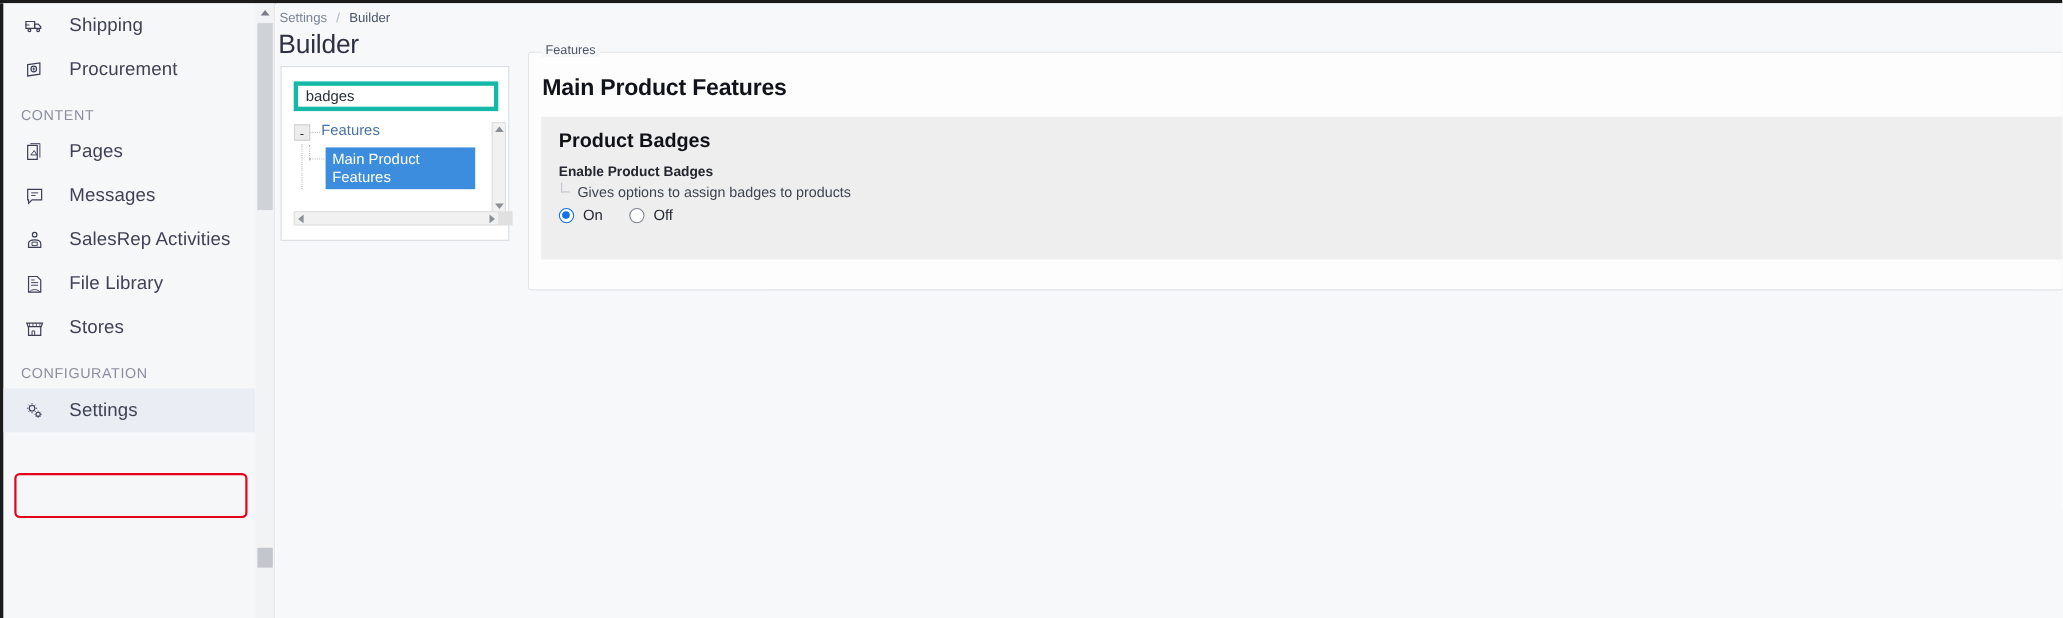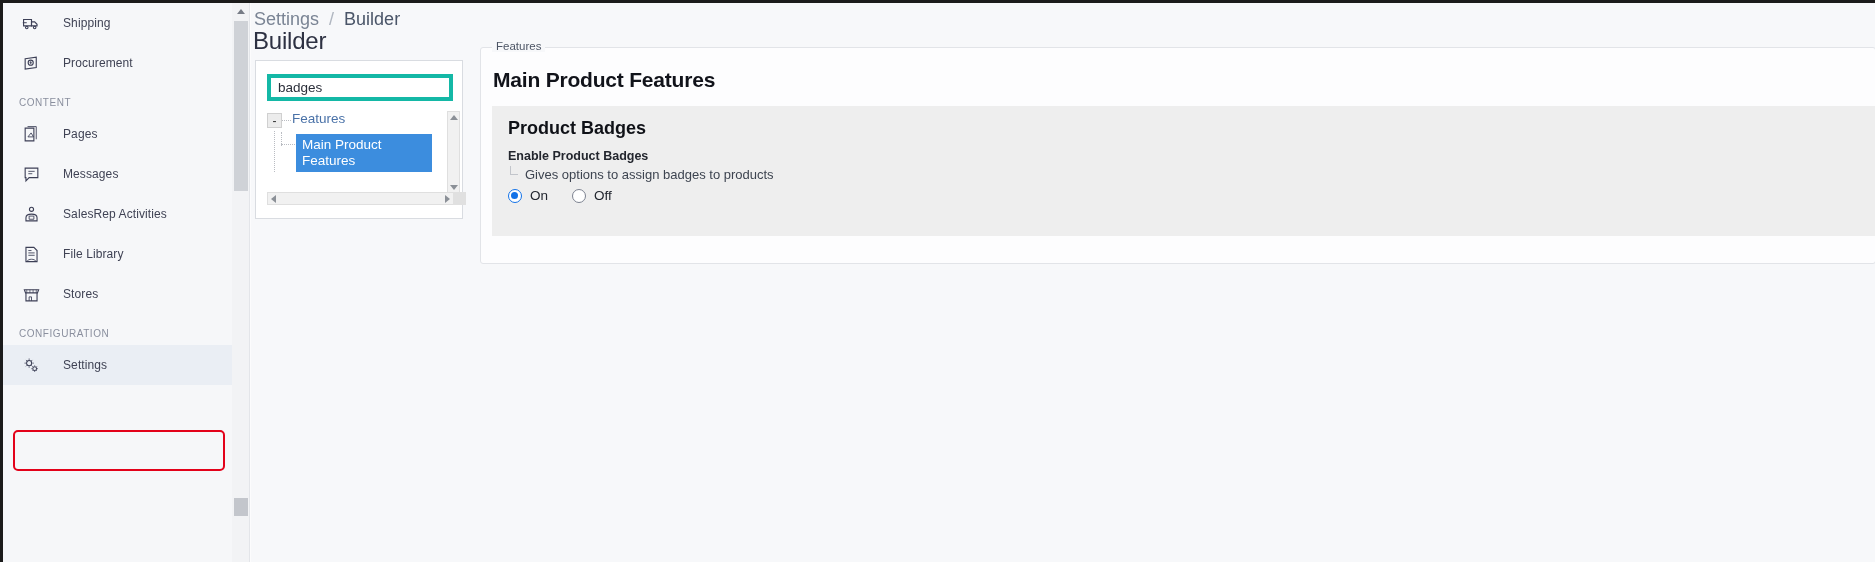--- a/index.html
+++ b/index.html
@@ -34,34 +34,34 @@
     cursor: pointer;
   }
   .nav-item .ic {
     width: 24px; height: 24px;
     flex: 0 0 24px;
     display: flex; align-items: center; justify-content: center;
     color: #3c3f56;
   }
   .nav-item .lbl {
     margin-left: 20px;
-    font-size: 12px;
+    font-size: 17px;
     color: #3f4254;
     letter-spacing: .1px;
     white-space: nowrap;
   }
   .nav-item .chev {
     position: absolute;
     right: 36px;
     color: #9aa0ad;
     font-size: 13px;
     line-height: 1;
   }
   .nav-section {
-    font-size: 10px;
+    font-size: 13px;
     letter-spacing: .55px;
     color: #8a8f9e;
     padding: 14px 0 6px 16px;
     font-family: "Liberation Sans", sans-serif;
   }
   .nav-item.selected {
     background: #eaeef4;
   }
   #settings-highlight {
     position: absolute;
@@ -109,21 +109,21 @@
     position: absolute;
     left: 251px; top: 0;
     right: 0; height: 559px;
     background: #f7f8fa;
     overflow: hidden;
   }
 
   #breadcrumb {
     position: absolute;
     left: 3px; top: 6px;
-    font-size: 18px;
+    font-size: 12px;
     color: #7a8494;
   }
   #breadcrumb .crumb { color: #7a8494; cursor: pointer; }
   #breadcrumb .sep { color: #b0b6c0; margin: 0 5px; }
   #breadcrumb .crumb.last { color: #4a5568; }
 
   #page-title {
     position: absolute;
     left: 2px; top: 24px;
     font-size: 24px;

